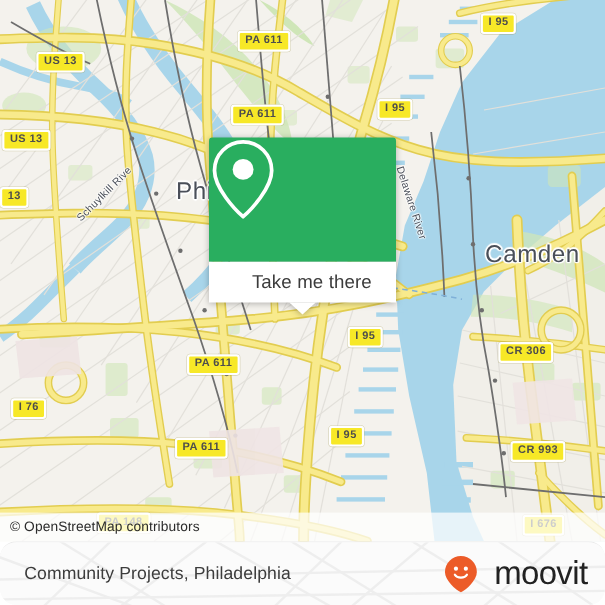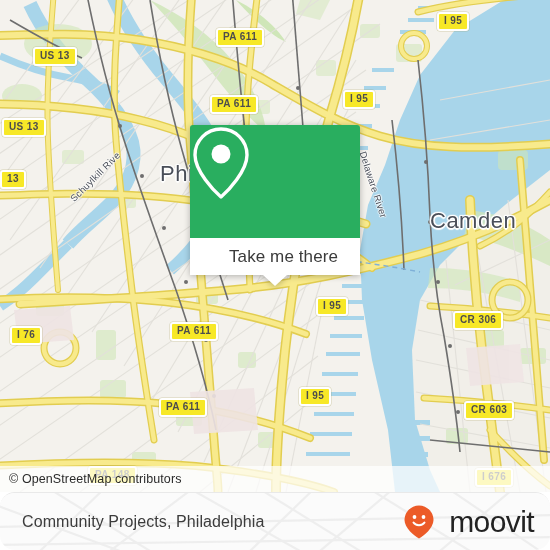--- a/index.html
+++ b/index.html
@@ -386,31 +386,31 @@
         <div class="shield" style="left: 437px; top: 12px;">I 95</div>
         <div class="shield" style="left: 216px; top: 28px;">PA 611</div>
         <div class="shield" style="left: 33px; top: 47px;">US 13</div>
         <div class="shield" style="left: 210px; top: 95px;">PA 611</div>
         <div class="shield" style="left: 343px; top: 90px;">I 95</div>
         <div class="shield" style="left: 2px; top: 118px;">US 13</div>
         <div class="shield" style="left: 316px; top: 297px;">I 95</div>
         <div class="shield" style="left: 453px; top: 311px;">CR 306</div>
         <div class="shield" style="left: 0px; top: 170px;">13</div>
         <div class="shield" style="left: 170px; top: 322px;">PA 611</div>
-        <div class="shield" style="left: 10px; top: 326px;">I 76</div>
+        <div class="shield" style="left: 10px; top: 362px;">I 76</div>
         <div class="shield" style="left: 299px; top: 387px;">I 95</div>
         <div class="shield" style="left: 159px; top: 398px;">PA 611</div>
-        <div class="shield" style="left: 464px; top: 401px;">CR 603</div>
+        <div class="shield" style="left: 464px; top: 401px;">CR 993</div>
         <div class="shield" style="left: 88px; top: 466px;">PA 148</div>
         <div class="shield" style="left: 475px; top: 468px;">I 676</div>
       </div>
 
     <div id="places">
         <div class="place city" style="left: 160px; top: 161px; transform-origin: left top;">Phi</div>
-        <div class="place city" style="left: 430px; top: 208px; transform-origin: left top;">Camden</div>
+        <div class="place city" style="left: 430px; top: 218px; transform-origin: left top; padding-left: 11px;">Camden</div>
         <div class="place river" style="left: 368px; top: 150px; transform: rotate(72deg); transform-origin: left top;">Delaware River</div>
         <div class="place river" style="left: 68px; top: 196px; transform: rotate(-45deg); transform-origin: left top;">Schuylkill Rive</div>
       </div>
 
     <div id="attribution">
       <span>© OpenStreetMap contributors</span>
     </div>
 
     <div id="popup">
       <div id="popup-head">

